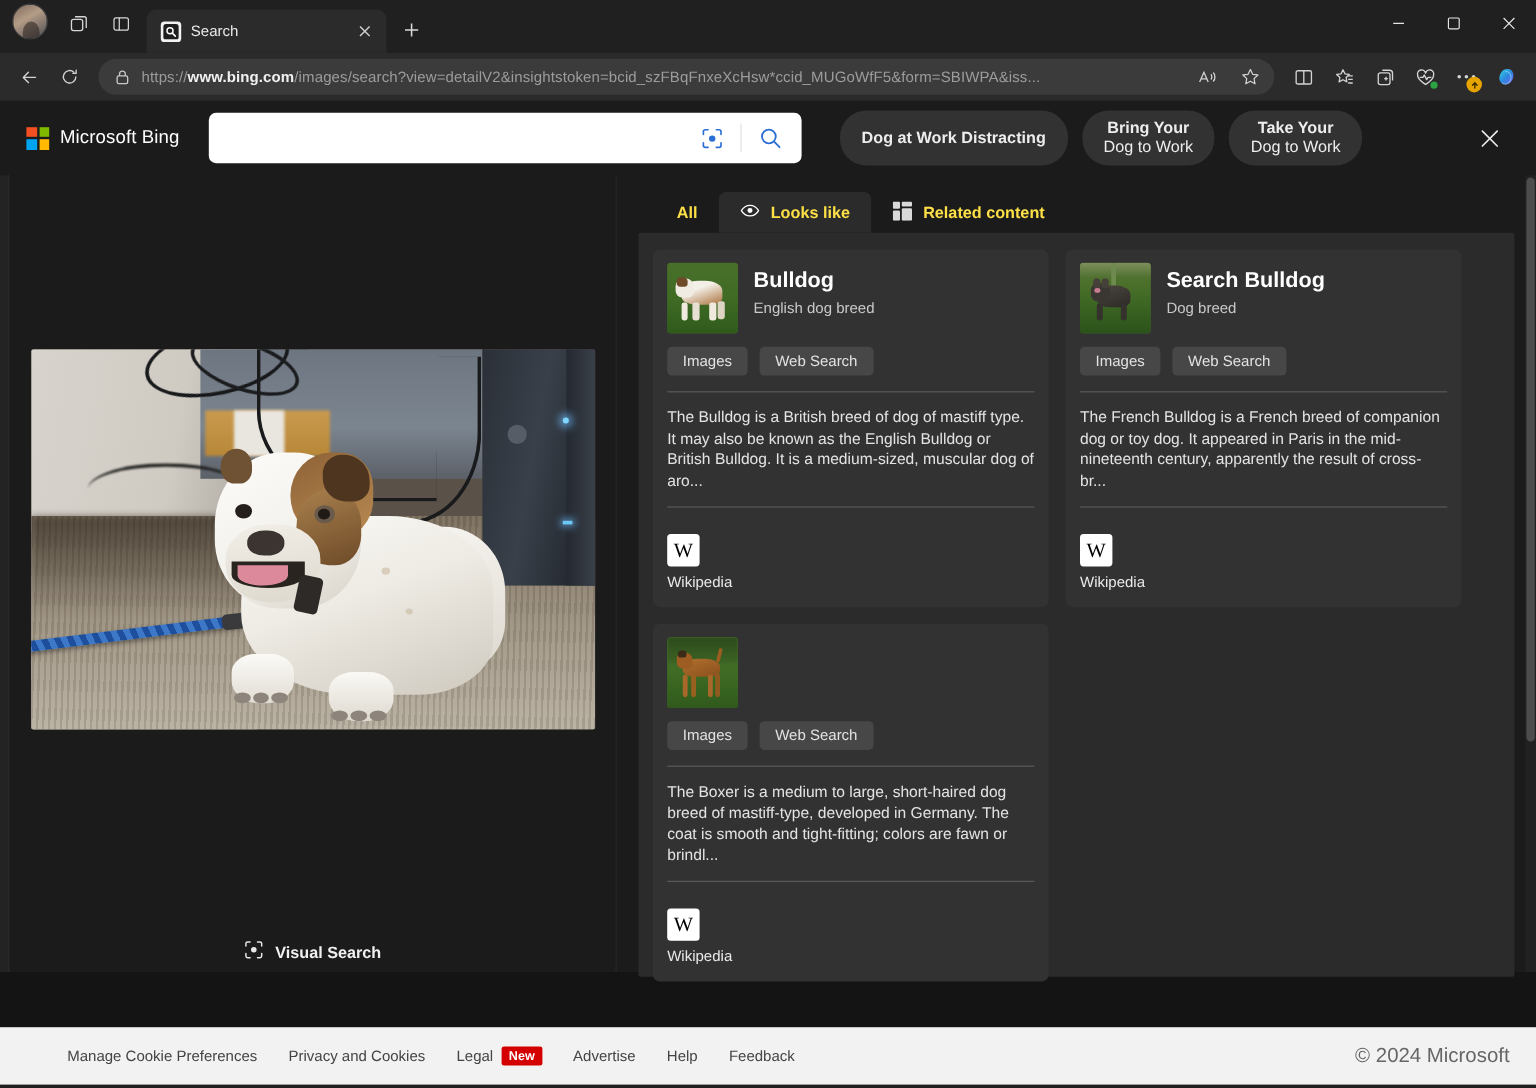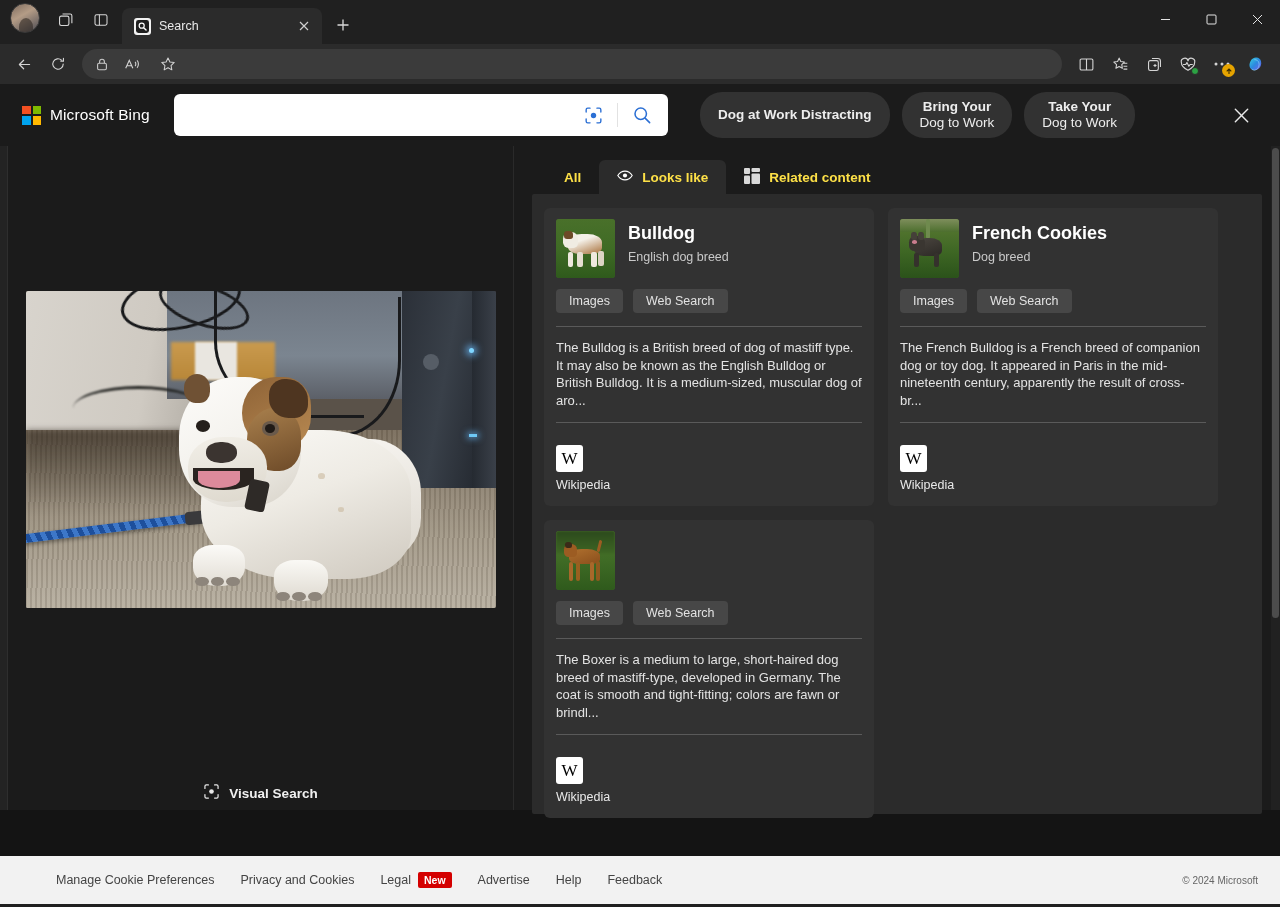--- a/index.html
+++ b/index.html
@@ -198,21 +198,21 @@
     padding: 0 22px 0 56px; flex: 0 0 48px; position: relative;
   }
   .footer a {
     color: #444; font-size: 12.5px; text-decoration: none; margin-right: 26px;
     display: inline-flex; align-items: center; gap: 7px;
   }
   .newbadge {
     background: #d40000; color: #fff; font-size: 10.5px; font-weight: bold;
     padding: 2px 6px; border-radius: 2px; text-decoration: none;
   }
-  .copyright { margin-left: auto; color: #666; font-size: 10px; }
+  .copyright { margin-left: auto; color: #666; font-size: 17px; }
 
   
   .ph { position: absolute; }
   .ph-wall { left:0; top:0; width:40%; height:100%; background: linear-gradient(100deg,#d8d4cd 0%,#cfcac2 55%,#9f9a92 100%); }
   .ph-wallshadow { left:0; top:48%; width:40%; height:52%; background: linear-gradient(180deg,rgba(60,50,40,.55),rgba(30,25,20,.15)); }
   .ph-back { left:30%; top:0; width:50%; height:34%; background: linear-gradient(180deg,#6d7580 0%,#7b8590 60%,#5c6068 100%); }
   .ph-cabinet { left:31%; top:16%; width:22%; height:12%; background: linear-gradient(180deg,#c99a4e,#b88738); filter: blur(1.4px);}
   .ph-whitebox { left:36%; top:16%; width:9%; height:12%; background:#e9e6e0; filter: blur(1.2px);}
   .ph-floor { left:0; top:44%; width:100%; height:56%;
       background: linear-gradient(180deg,#7b6f5e 0%,#8c8170 25%,#a49a89 60%,#b8b0a1 100%); }
@@ -343,20 +343,21 @@
         </svg>
     </div>
 
     <div class="omnibox">
       <span class="omni-lock">
         <svg width="12" height="13" viewBox="0 0 12 13" fill="none" stroke="currentColor" stroke-width="1.1">
             <rect x="1.6" y="5.3" width="8.8" height="6.4" rx="1.4"></rect>
             <path d="M3.6 5.3V3.7a2.4 2.4 0 014.8 0v1.6"></path>
           </svg>
       </span>
+      <span class="omni-url"><span>https://</span><b>www.bing.com</b><span>/images/search?view=detailV2&amp;insightstoken=bcid_szFBqFnxeXcHsw*ccid_MUGoWfF5&amp;form=SBIWPA&amp;iss...</span></span>
       <span class="omni-icon">
         <svg width="17" height="15" viewBox="0 0 20 17" fill="none" stroke="currentColor" stroke-width="1.3">
             <path d="M2 13L6.2 3.5 10.4 13M3.5 10h5.4"></path>
             <path d="M13 5.5c1.2 1 1.2 4 0 5M15.3 3.6c2.2 1.8 2.2 7 0 8.8"></path>
           </svg>
       </span>
       <span class="omni-icon">
         <svg width="16" height="16" viewBox="0 0 20 20" fill="none" stroke="currentColor" stroke-width="1.3" stroke-linejoin="round">
             <path d="M10 2.4l2.4 5 5.4.7-4 3.8 1 5.4-4.8-2.7L5.2 17.3l1-5.4-4-3.8 5.4-.7z"></path>
           </svg>
@@ -606,21 +607,21 @@
                     <div class="tn-dog" style="left:24%;top:32%;width:48%;height:30%;background:linear-gradient(160deg,#4b4640,#2c2925)"></div>
                     <div class="tn-dog" style="left:16%;top:28%;width:26%;height:26%;background:#3a3631"></div>
                     <div class="tn-dog" style="left:18%;top:22%;width:10%;height:13%;background:#454039"></div>
                     <div class="tn-dog" style="left:30%;top:22%;width:10%;height:13%;background:#454039"></div>
                     <div class="tn-leg" style="left:24%;top:58%;width:8%;height:24%;background:#35312c"></div>
                     <div class="tn-leg" style="left:58%;top:58%;width:8%;height:24%;background:#35312c"></div>
                     <div style="position:absolute;left:20%;top:36%;width:8%;height:6%;border-radius:50%;background:#c97d8e"></div>
                   </div>
                 </div>
                 <div class="kc-meta">
-                  <div class="kc-title">French Cookies</div>
+                  <div class="kc-title">Search Bulldog</div>
                   <div class="kc-sub">Dog breed</div>
                 </div>
               </div>
               <div class="kc-btns">
                 <div class="kc-btn">Images</div>
                 <div class="kc-btn">Web Search</div>
               </div>
               <div class="kc-rule"></div>
               <div class="kc-desc">The French Bulldog is a French breed of companion dog or toy dog. It appeared in Paris in the mid-nineteenth century, apparently the result of cross-br...</div>
               <div class="kc-rule"></div>

